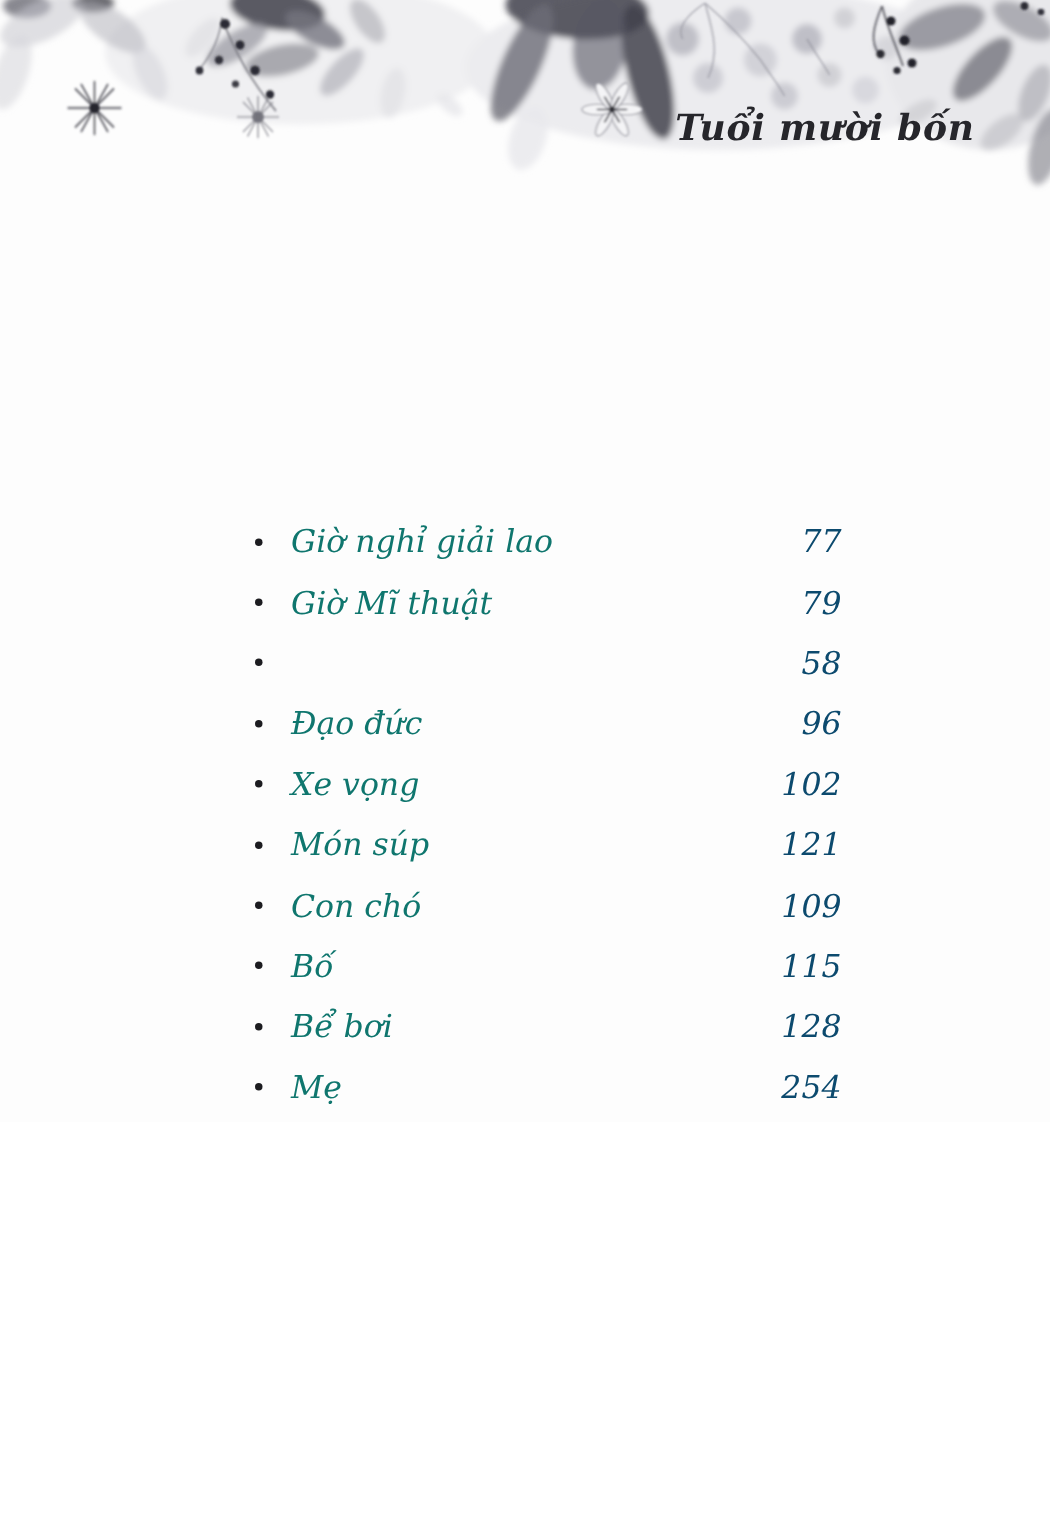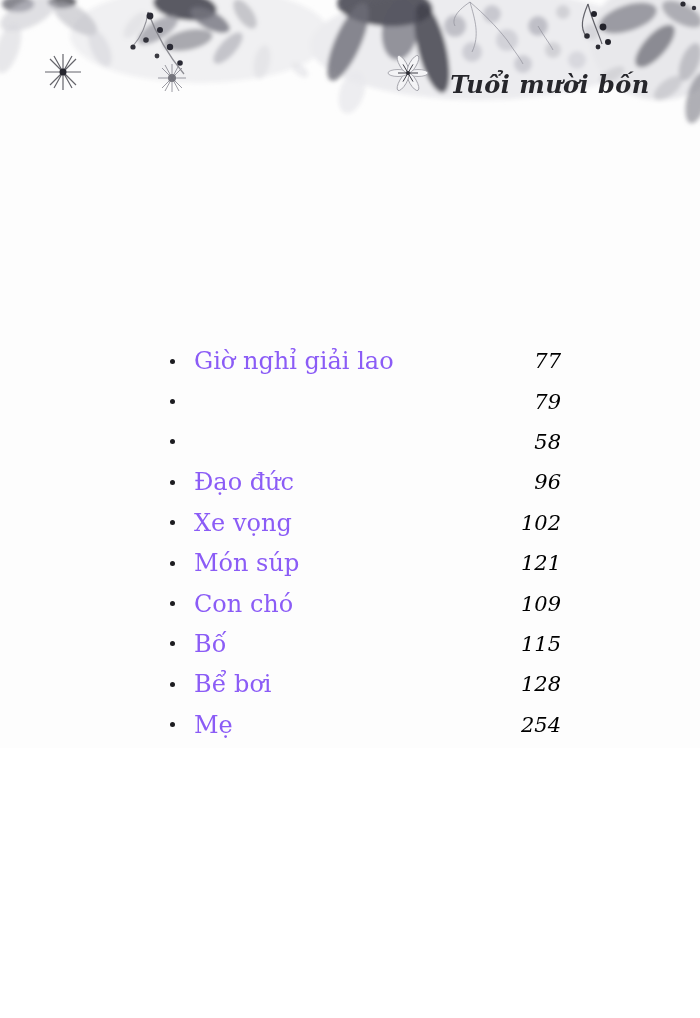--- a/index.html
+++ b/index.html
@@ -42,28 +42,29 @@
     height: 40.4px;
   }
   .toc-bullet {
     width: 5px; height: 5px;
     border-radius: 50%;
     background: #1c1c20;
     margin-right: 19px;
     flex: 0 0 auto;
   }
   .toc-title {
-    font-size: 24px;
-    color: #8b5cf6;
+    font-style: italic;
+    font-size: 21px;
+    color: #0f766e;
   }
   .toc-page {
     margin-left: auto;
     font-style: italic;
     font-size: 21px;
-    color: #000000;
+    color: #0c4a6e;
   }
 
   
   .wm-brand {
     position: absolute;
     top: 884px; left: 146px;
     font-family: "Liberation Sans", sans-serif;
     font-weight: bold;
     font-size: 100px;
     line-height: 1;
@@ -211,20 +212,21 @@
 
   <div class="toc">
     <div class="toc-row">
       <span class="toc-bullet"></span>
       <span class="toc-title">Giờ nghỉ giải lao</span>
       <span class="toc-page">77</span>
     </div>
 
     <div class="toc-row">
       <span class="toc-bullet"></span>
+      <span class="toc-title">Giờ Mĩ thuật</span>
       <span class="toc-page">79</span>
     </div>
 
     <div class="toc-row">
       <span class="toc-bullet"></span>
       <span class="toc-page">58</span>
     </div>
 
     <div class="toc-row">
       <span class="toc-bullet"></span>

